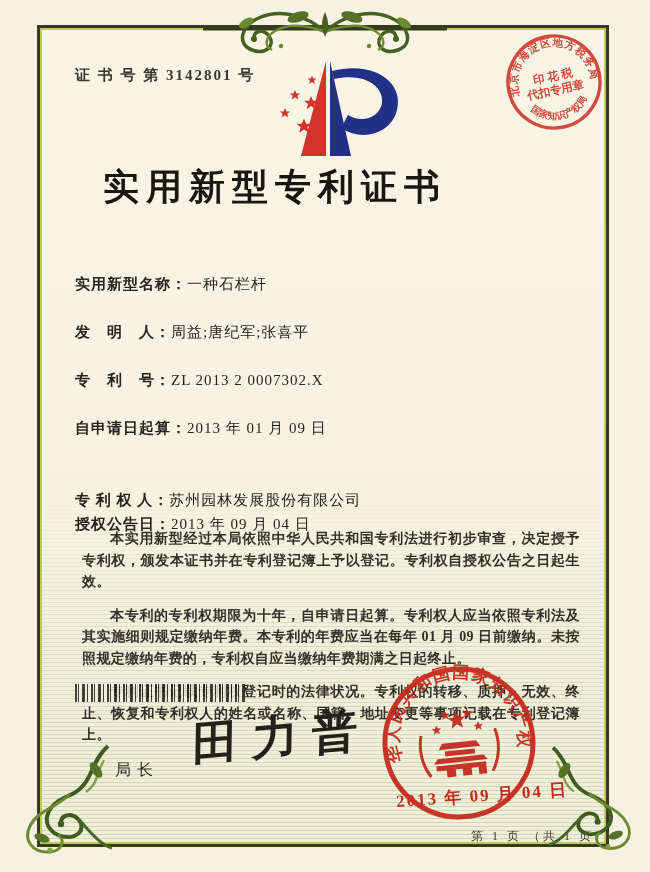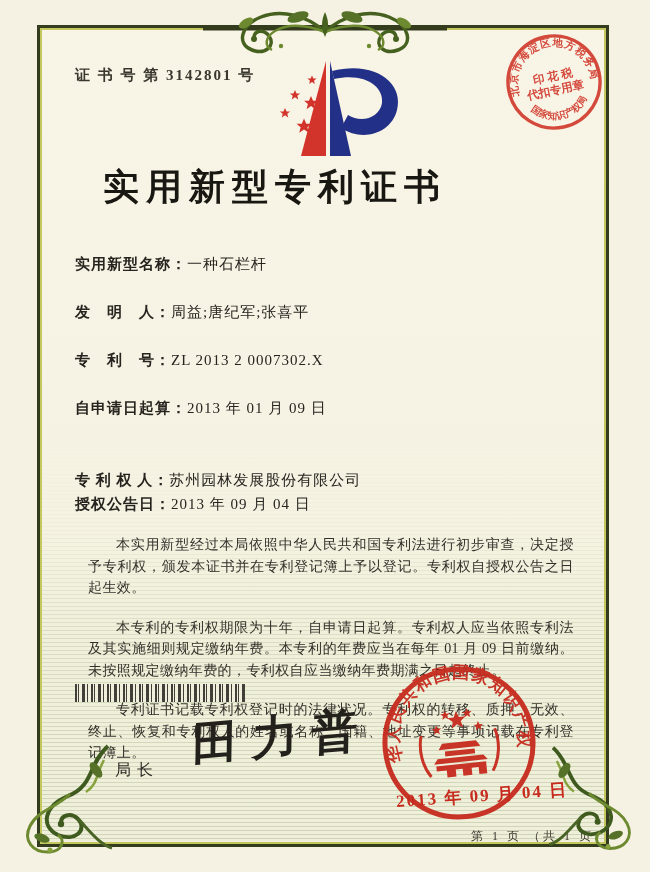--- a/index.html
+++ b/index.html
@@ -24,26 +24,26 @@
         rgba(240,241,220,0.35) 75%, rgba(234,238,214,0.05) 100%),
       repeating-linear-gradient(to bottom,
         rgba(150,170,110,0.40) 0 1px, rgba(0,0,0,0) 1px 4px);
     background-color:#efefdb;
   }
   
   .abs{position:absolute;z-index:5;}
   .cert-no{left:75px;top:66px;font-size:15px;letter-spacing:2px;color:#3a372f;font-weight:bold;}
   .title{left:37px;top:163px;width:476px;text-align:center;
     font-size:36px;font-weight:bold;letter-spacing:7px;color:#191712;}
-  .field{left:75px;width:500px;font-size:15px;color:#272420;letter-spacing:1px;white-space:nowrap;}
+  .field{left:75px;width:500px;font-size:15px;color:#272420;letter-spacing:1px;white-space:nowrap;margin-top:20px;}
   .f0{top:255px}.f1{top:303px}.f2{top:351px}.f3{top:399px}.f4{top:471px}.f5{top:495px}
   .field .lab{font-weight:bold;}
   .bodytext{left:70px;top:516px;width:522px;font-size:14px;line-height:21.5px;
     color:#33302a;text-align:justify;letter-spacing:0.4px;}
-  .bodytext p{margin:18px;text-indent:2em;}
+  .bodytext p{margin:12px;text-indent:2em;font-weight:bold;}
   .barcode{left:75px;top:684px;width:170px;height:18px;opacity:.85;
     background:repeating-linear-gradient(to right,
       #23211d 0 2px,#f2eedd 2px 3px,#23211d 3px 4px,#f2eedd 4px 7px,
       #23211d 7px 10px,#f2eedd 10px 12px,#23211d 12px 13px,#f2eedd 13px 16px);}
   .sig-title{left:115px;top:760px;font-size:16px;letter-spacing:6px;color:#2b2923;}
   .sig-name{left:192px;top:706px;font-size:46px;font-weight:bold;color:#23211c;
     letter-spacing:14px;transform:rotate(-5deg) skewX(-6deg);white-space:nowrap;}
   .seal-date{left:396px;top:784px;font-size:17px;font-weight:bold;color:#c62b1e;
     letter-spacing:2px;transform:rotate(-4deg);white-space:nowrap;}
   .footer{left:37px;top:828px;width:572px;text-align:right;font-size:12px;

